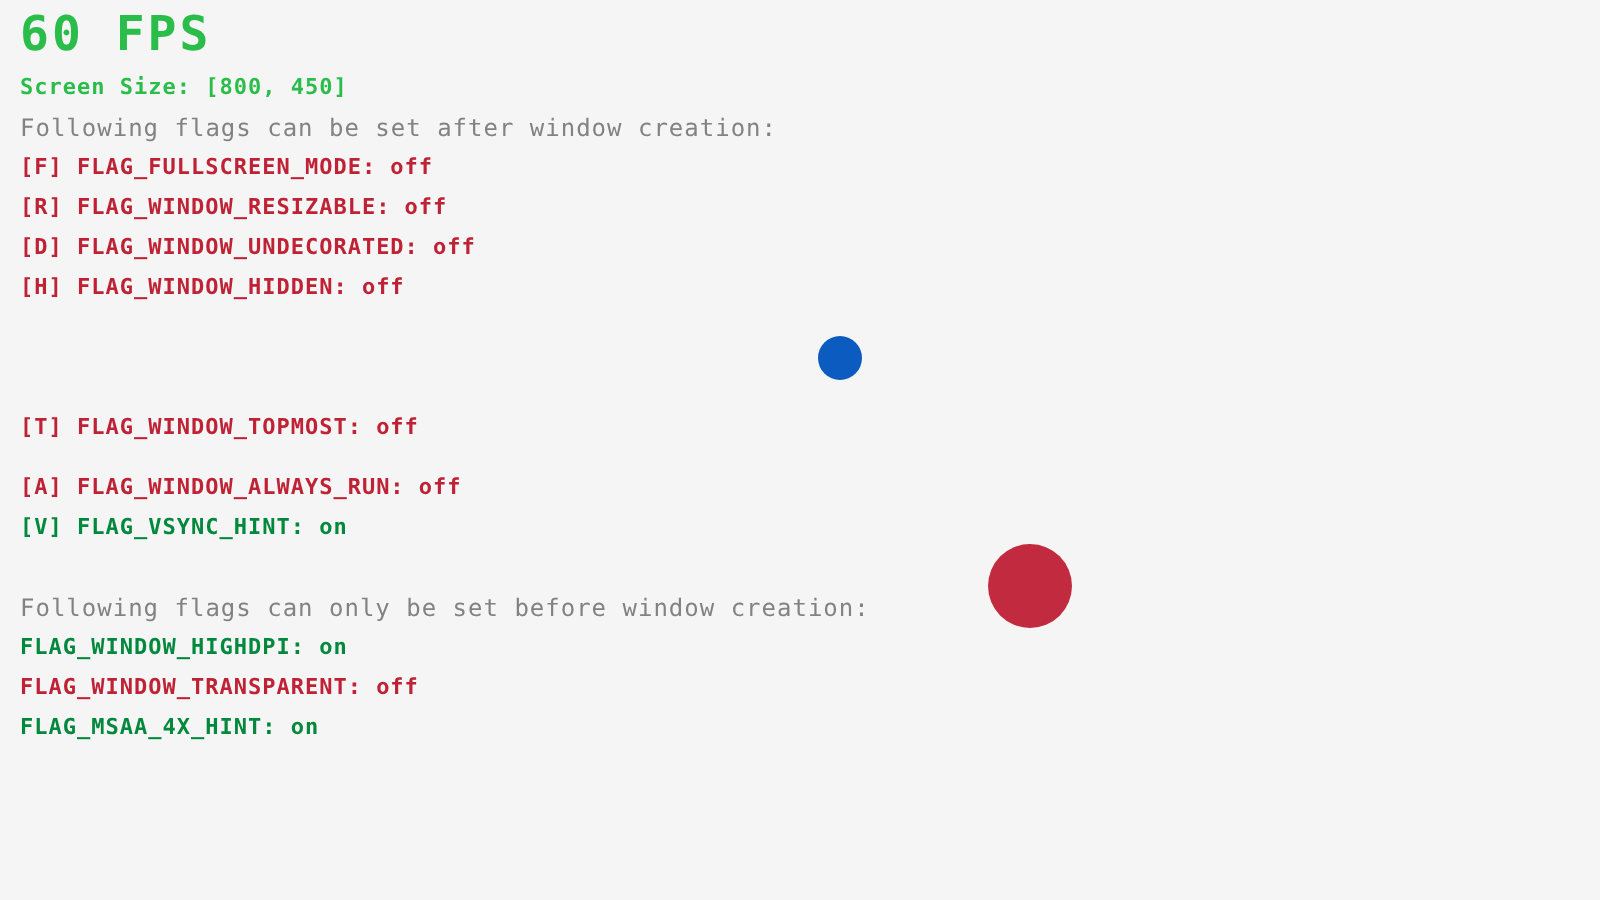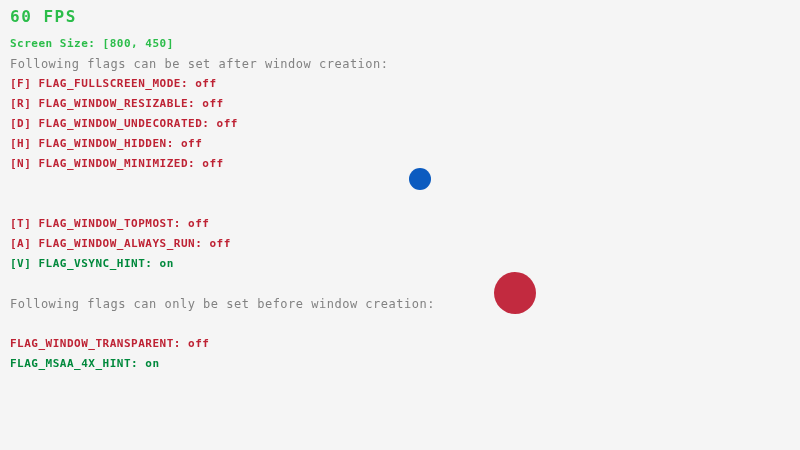--- a/index.html
+++ b/index.html
@@ -31,21 +31,21 @@
     position: absolute;
     white-space: pre;
     letter-spacing: 0.5px;
     font-family: "DejaVu Sans Mono", "Liberation Mono", monospace;
     font-weight: bold;
   }
 
   #fps-counter {
     left: 10px;
     top: 7px;
-    font-size: 16px;
+    font-size: 24px;
     line-height: 20px;
     color: #2bbd4a;
     letter-spacing: 1.5px;
   }
 
   #screen-size-label {
     left: 10px;
     top: 38px;
     font-size: 11px;
     line-height: 12px;
@@ -104,32 +104,32 @@
   <div class="txt section-header" id="after-creation-header">Following flags can be set after window creation:</div>
 
   <div class="txt flag-line state-off" style="top:98px">[R] FLAG_WINDOW_RESIZABLE: off</div>
 
   <div class="txt flag-line state-off" style="top:78px">[F] FLAG_FULLSCREEN_MODE: off</div>
 
   <div class="txt flag-line state-off" style="top:118px">[D] FLAG_WINDOW_UNDECORATED: off</div>
 
   <div class="txt flag-line state-off" style="top:138px">[H] FLAG_WINDOW_HIDDEN: off</div>
 
-  <div class="txt flag-line state-off" style="top:158px">[N] FLAG_WINDOW_MINIMIZED: off</div>
 
 
 
-  <div class="txt flag-line state-off" style="top:218px">[T] FLAG_WINDOW_TOPMOST: off</div>
+  <div class="txt flag-line state-off" style="top:208px">[T] FLAG_WINDOW_TOPMOST: off</div>
 
   <div class="txt flag-line state-off" style="top:238px">[A] FLAG_WINDOW_ALWAYS_RUN: off</div>
 
   <div class="txt flag-line state-on" style="top:258px">[V] FLAG_VSYNC_HINT: on</div>
 
   <div class="txt section-header" id="before-creation-header">Following flags can only be set before window creation:</div>
 
+  <div class="txt flag-line state-on" style="top:318px">FLAG_WINDOW_HIGHDPI: on</div>
 
   <div class="txt flag-line state-off" style="top:338px">FLAG_WINDOW_TRANSPARENT: off</div>
 
   <div class="txt flag-line state-on" style="top:358px">FLAG_MSAA_4X_HINT: on</div>
 
   <div class="ball" id="blue-ball"></div>
 
   <div class="ball" id="red-ball"></div>
 
 </div>

